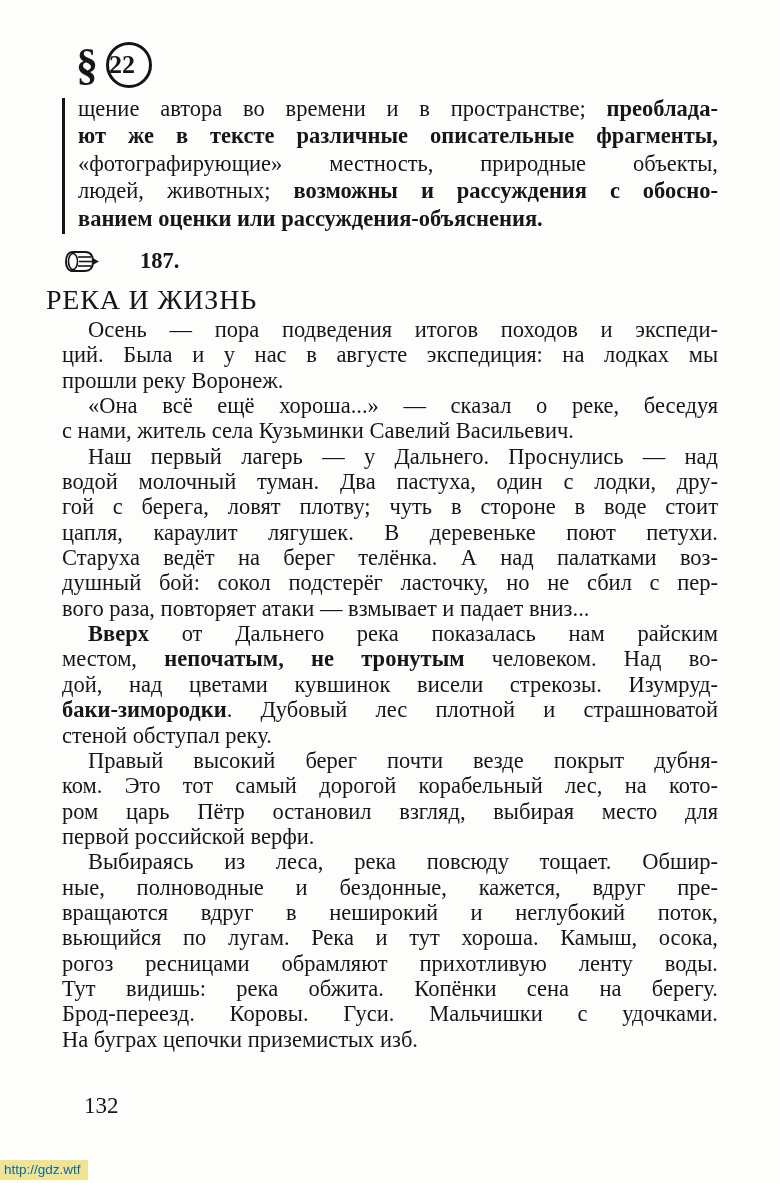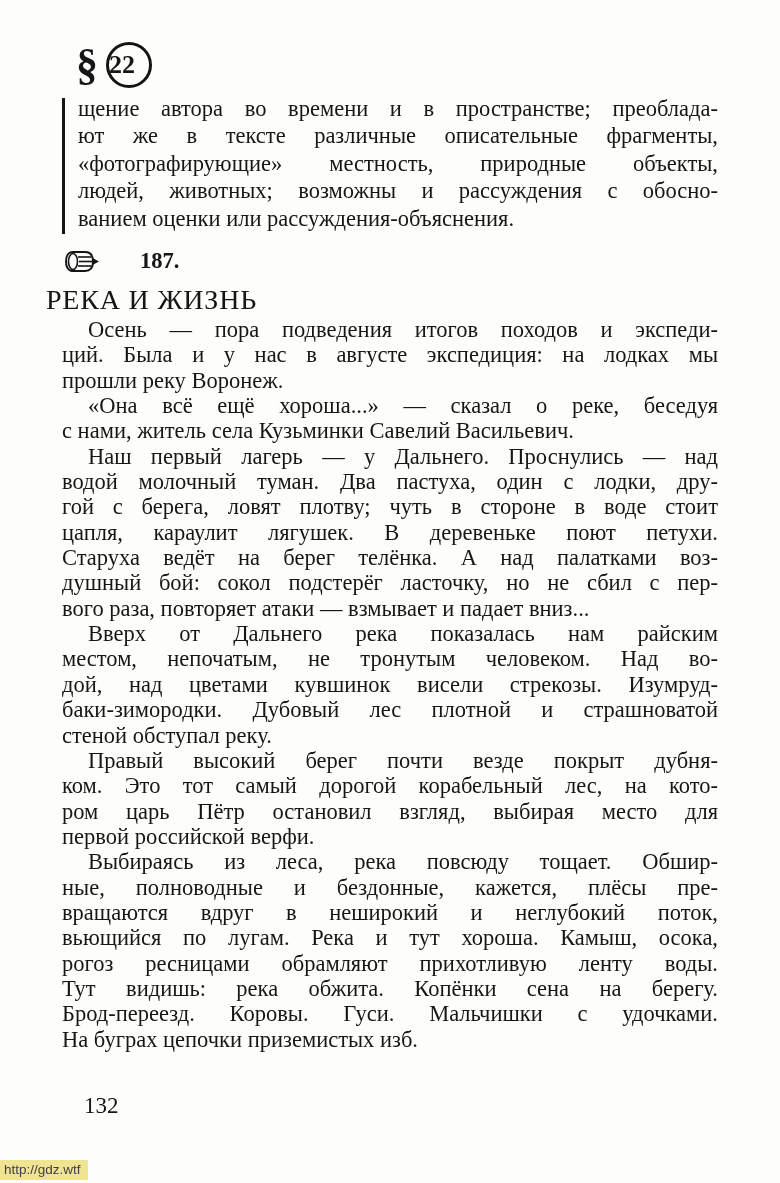--- a/index.html
+++ b/index.html
@@ -54,31 +54,31 @@
   .body-text{
     position:absolute;top:317px;left:62px;width:656px;
     font-size:22.5px;line-height:25.35px;
   }
   .tline{
     text-align:justify;
     text-align-last:justify;
   }
   .tline.last{text-align-last:left;}
   .tline.indent{text-indent:26px;}
-  .b{font-weight:400;margin-top:13px;}
+  .b{font-weight:700;margin-top:13px;}
   .r{font-weight:400;}
   
   .page-number{
     position:absolute;top:1093px;left:84px;
     font-size:23px;
     text-align:center;
   }
   .watermark{
     position:absolute;top:1160px;left:0px;
-    background:#f0e493;color:#404040;
+    background:#f0e493;color:#0369a1;
     font-family:"Liberation Sans","DejaVu Sans",sans-serif;
     font-size:13.5px;line-height:19px;
     padding:0 7px 1px 4px;
   }
 </style>
 </head>
 <body>
 
 <div class="page">
 
@@ -130,21 +130,21 @@
       <div class="tline indent"><span class="b">Вверх</span><span class="r"> от Дальнего река показалась нам райским</span></div>
       <div class="tline"><span class="r">местом, </span><span class="b">непочатым, не тронутым</span><span class="r"> человеком. Над во-</span></div>
       <div class="tline"><span class="r">дой, над цветами кувшинок висели стрекозы. Изумруд-</span></div>
       <div class="tline"><span class="b">баки-зимородки</span><span class="r">. Дубовый лес плотной и страшноватой</span></div>
       <div class="tline last"><span class="r">стеной обступал реку.</span></div>
       <div class="tline indent"><span class="r">Правый высокий берег почти везде покрыт дубня-</span></div>
       <div class="tline"><span class="r">ком. Это тот самый дорогой корабельный лес, на кото-</span></div>
       <div class="tline"><span class="r">ром царь Пётр остановил взгляд, выбирая место для</span></div>
       <div class="tline last"><span class="r">первой российской верфи.</span></div>
       <div class="tline indent"><span class="r">Выбираясь из леса, река повсюду тощает. Обшир-</span></div>
-      <div class="tline"><span class="r">ные, полноводные и бездонные, кажется, плёсы пре-</span></div>
+      <div class="tline"><span class="r">ные, полноводные и бездонные, кажется, вдруг пре-</span></div>
       <div class="tline"><span class="r">вращаются вдруг в неширокий и неглубокий поток,</span></div>
       <div class="tline"><span class="r">вьющийся по лугам. Река и тут хороша. Камыш, осока,</span></div>
       <div class="tline"><span class="r">рогоз ресницами обрамляют прихотливую ленту воды.</span></div>
       <div class="tline"><span class="r">Тут видишь: река обжита. Копёнки сена на берегу.</span></div>
       <div class="tline"><span class="r">Брод-переезд. Коровы. Гуси. Мальчишки с удочками.</span></div>
       <div class="tline last"><span class="r">На буграх цепочки приземистых изб.</span></div>
     </div>
 
   <div class="page-number">132</div>
 

